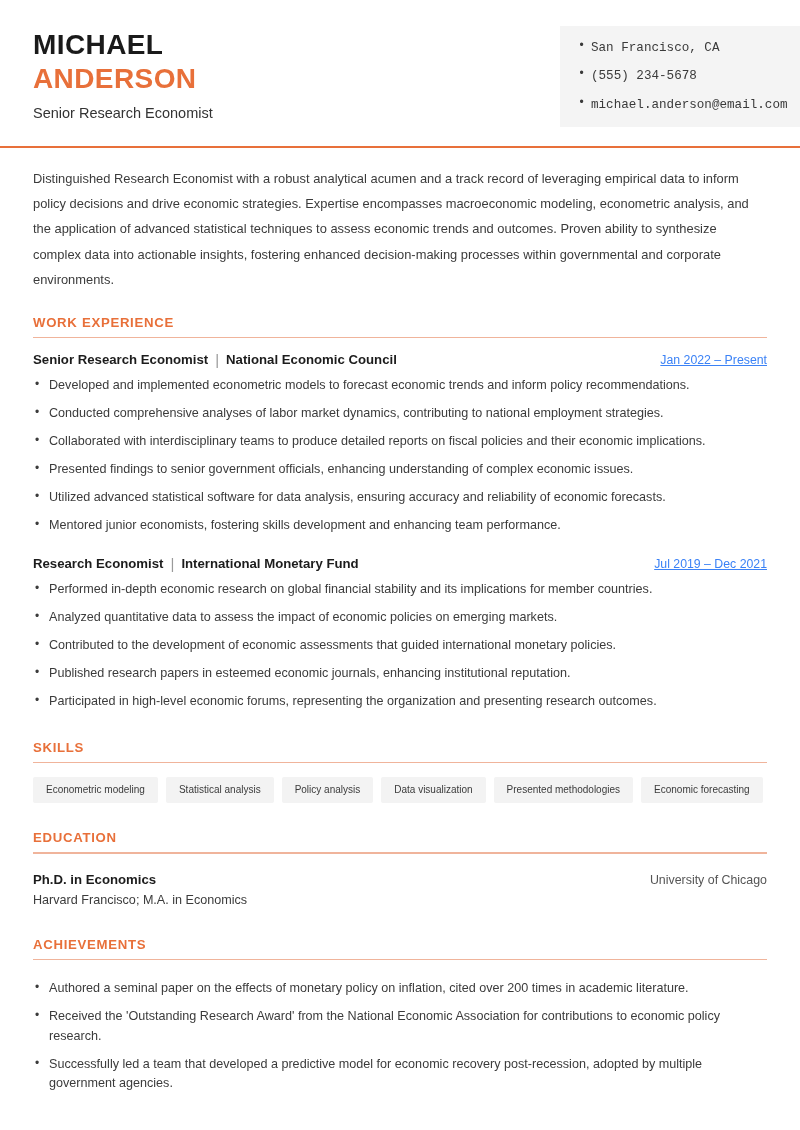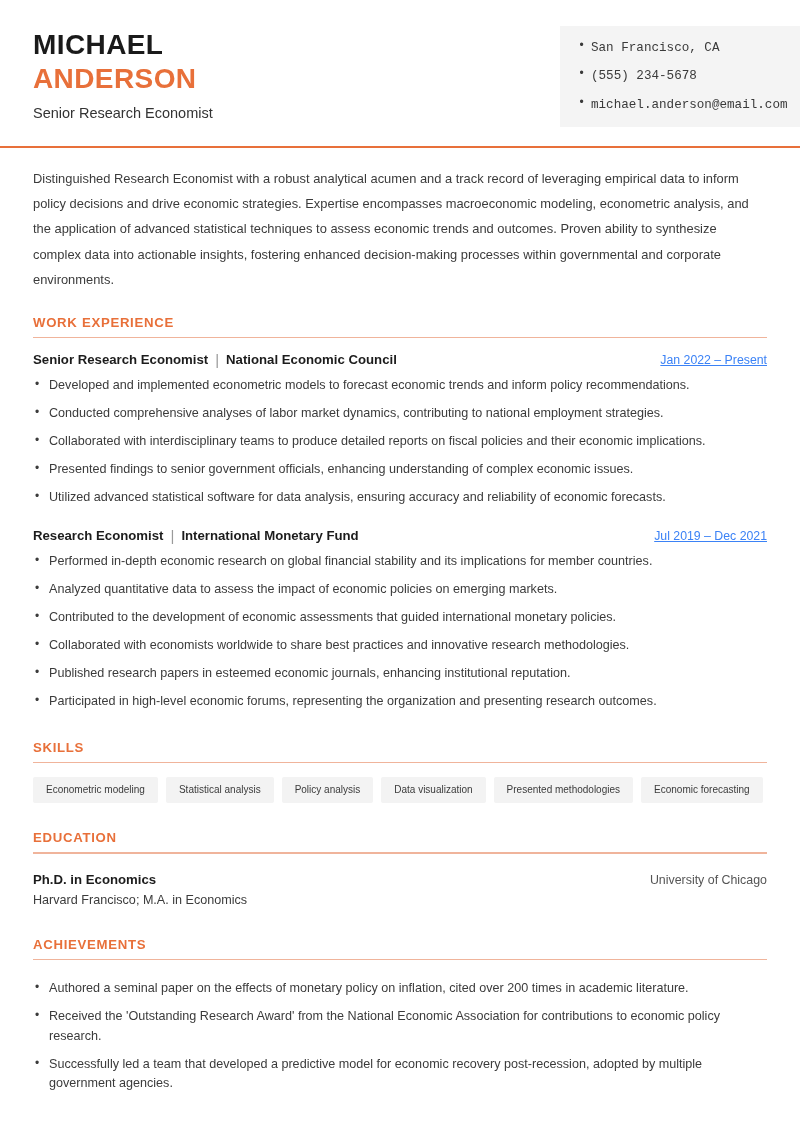--- a/index.html
+++ b/index.html
@@ -232,37 +232,37 @@
             <span>National Economic Council</span>
           </div>
           <div class="entry-date">Jan 2022 – Present</div>
         </div>
         <ul class="bullets">
           <li>Developed and implemented econometric models to forecast economic trends and inform policy recommendations.</li>
           <li>Conducted comprehensive analyses of labor market dynamics, contributing to national employment strategies.</li>
           <li>Collaborated with interdisciplinary teams to produce detailed reports on fiscal policies and their economic implications.</li>
           <li>Presented findings to senior government officials, enhancing understanding of complex economic issues.</li>
           <li>Utilized advanced statistical software for data analysis, ensuring accuracy and reliability of economic forecasts.</li>
+          <li>Mentored junior economists, fostering skills development and enhancing team performance.</li>
         </ul>
       </div>
 
       <div class="entry">
         <div class="entry-head">
           <div class="entry-heading">
             <span>Research Economist</span>
             <span class="entry-sep">|</span>
             <span>International Monetary Fund</span>
           </div>
           <div class="entry-date">Jul 2019 – Dec 2021</div>
         </div>
         <ul class="bullets">
           <li>Performed in-depth economic research on global financial stability and its implications for member countries.</li>
           <li>Analyzed quantitative data to assess the impact of economic policies on emerging markets.</li>
           <li>Contributed to the development of economic assessments that guided international monetary policies.</li>
-          <li>Collaborated with economists worldwide to share best practices and innovative research methodologies.</li>
           <li>Published research papers in esteemed economic journals, enhancing institutional reputation.</li>
           <li>Participated in high-level economic forums, representing the organization and presenting research outcomes.</li>
         </ul>
       </div>
     </div>
 
     <div class="section section-skills">
       <div class="section-title">SKILLS</div>
       <div class="section-rule"></div>
       <div class="chips">

